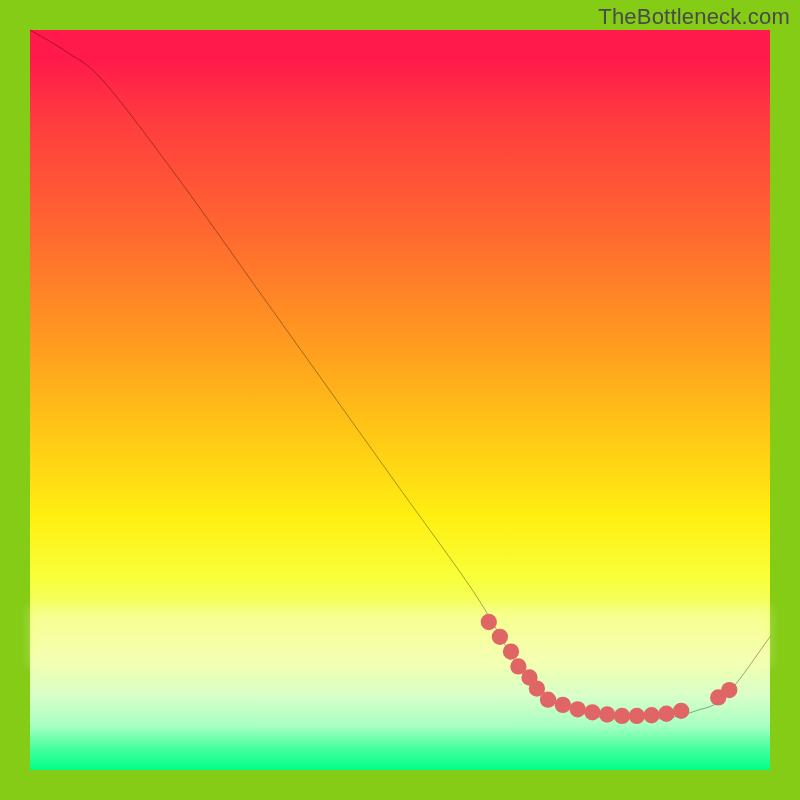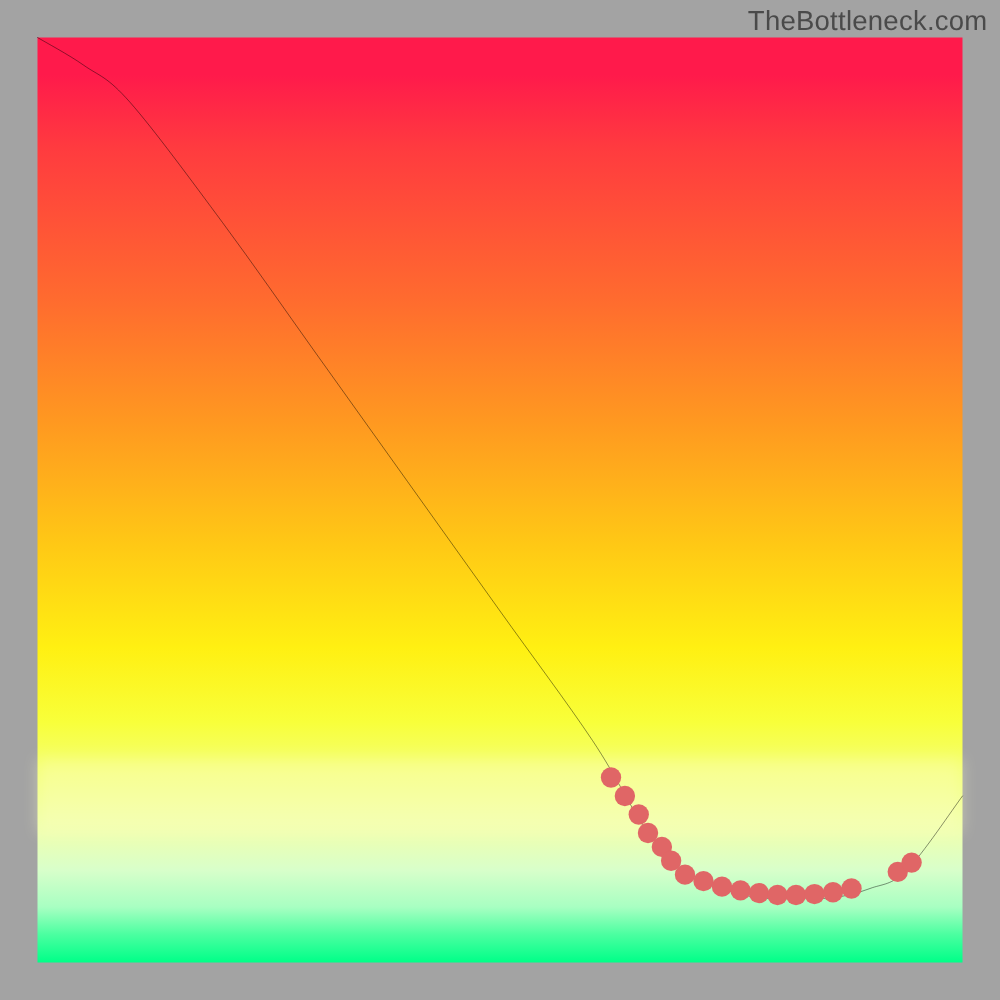--- a/index.html
+++ b/index.html
@@ -8,21 +8,21 @@
     width: 800px;
     height: 800px;
     background: #000;
     overflow: hidden;
     font-family: Arial, Helvetica, sans-serif;
   }
   .frame {
     position: relative;
     width: 800px;
     height: 800px;
-    background: #a3a3a3;
+    background: #84cc16;
   }
   .watermark {
     position: absolute;
     top: 4px;
     right: 10px;
     color: #4a4a4a;
     font-size: 22px;
     font-weight: 500;
     letter-spacing: 0.2px;
     z-index: 10;

